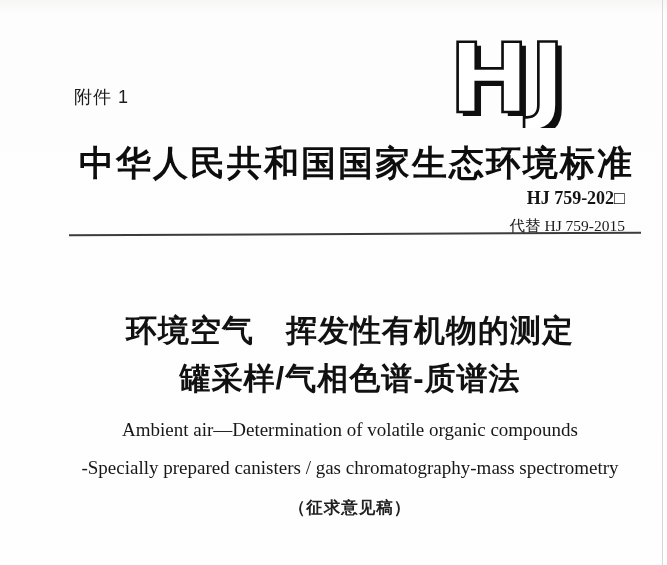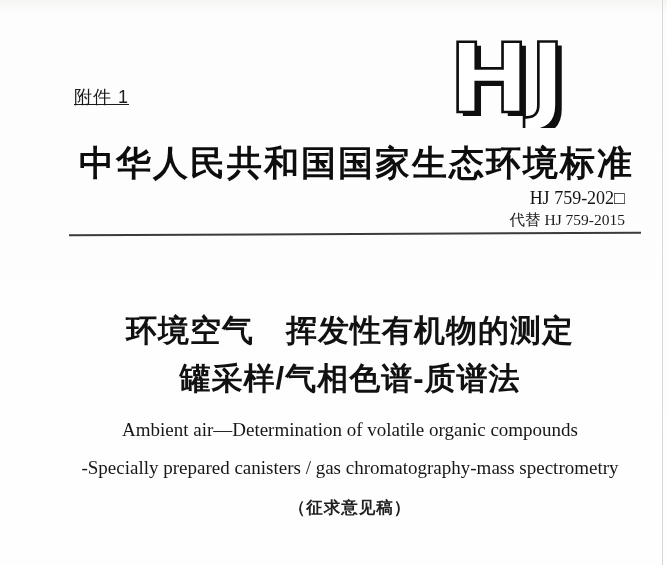--- a/index.html
+++ b/index.html
@@ -26,21 +26,20 @@
     background: #d7d7d5;
   }
   .attachment {
     position: absolute;
     left: 74px;
     top: 85px;
     font-family: "Liberation Sans", sans-serif;
     font-size: 18px;
     letter-spacing: 1px;
     color: #1c1c1c;
-    text-decoration: underline;
   }
   .logo {
     position: absolute;
     left: 446px;
     top: 26px;
     width: 152px;
     height: 102px;
   }
   .org-title {
     position: absolute;
@@ -58,28 +57,28 @@
   .std-block {
     position: absolute;
     right: 42px;
     top: 186px;
     text-align: right;
     line-height: 1.35;
   }
   .std-no {
     font-family: "Liberation Serif", serif;
     font-size: 18px;
-    font-weight: 400;
+    font-weight: 700;
     color: #141414;
   }
   .std-replaces {
     font-family: "Liberation Serif", serif;
     font-size: 15.5px;
     color: #1a1a1a;
-    margin-top: 0;
+    margin-top: 6px;
   }
   .rule {
     position: absolute;
     left: 69px;
     top: 233px;
     width: 572px;
     height: 2px;
     background: #3c3c3c;
     transform: rotate(-0.25deg);
   }

